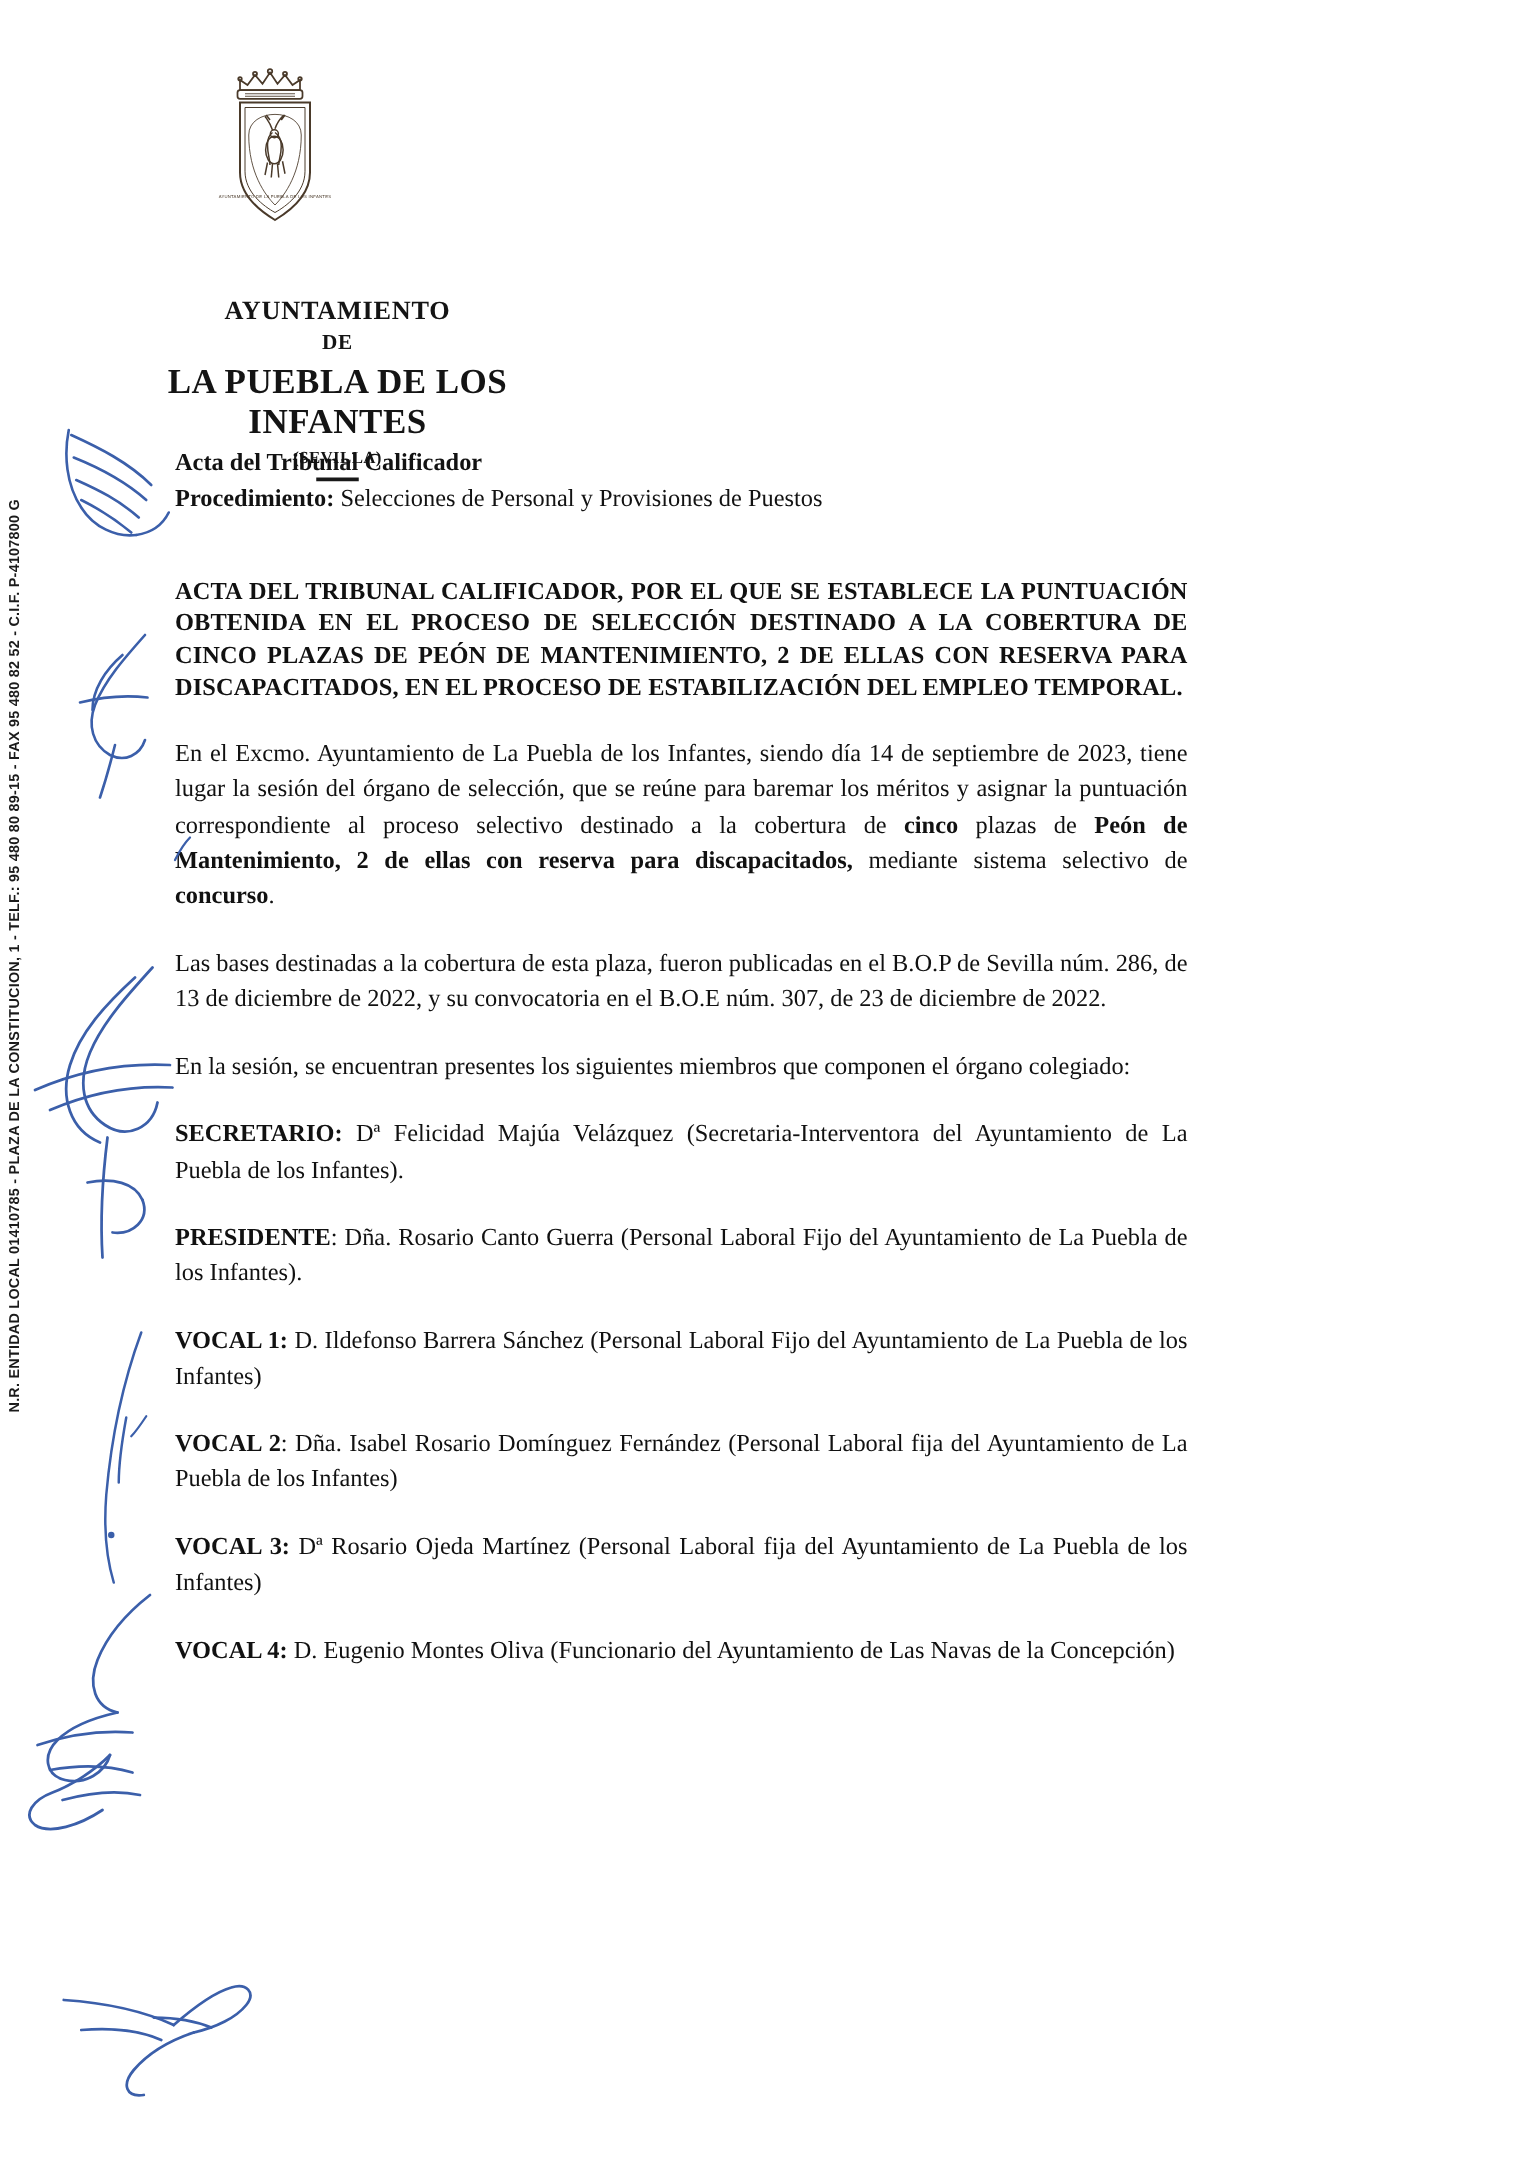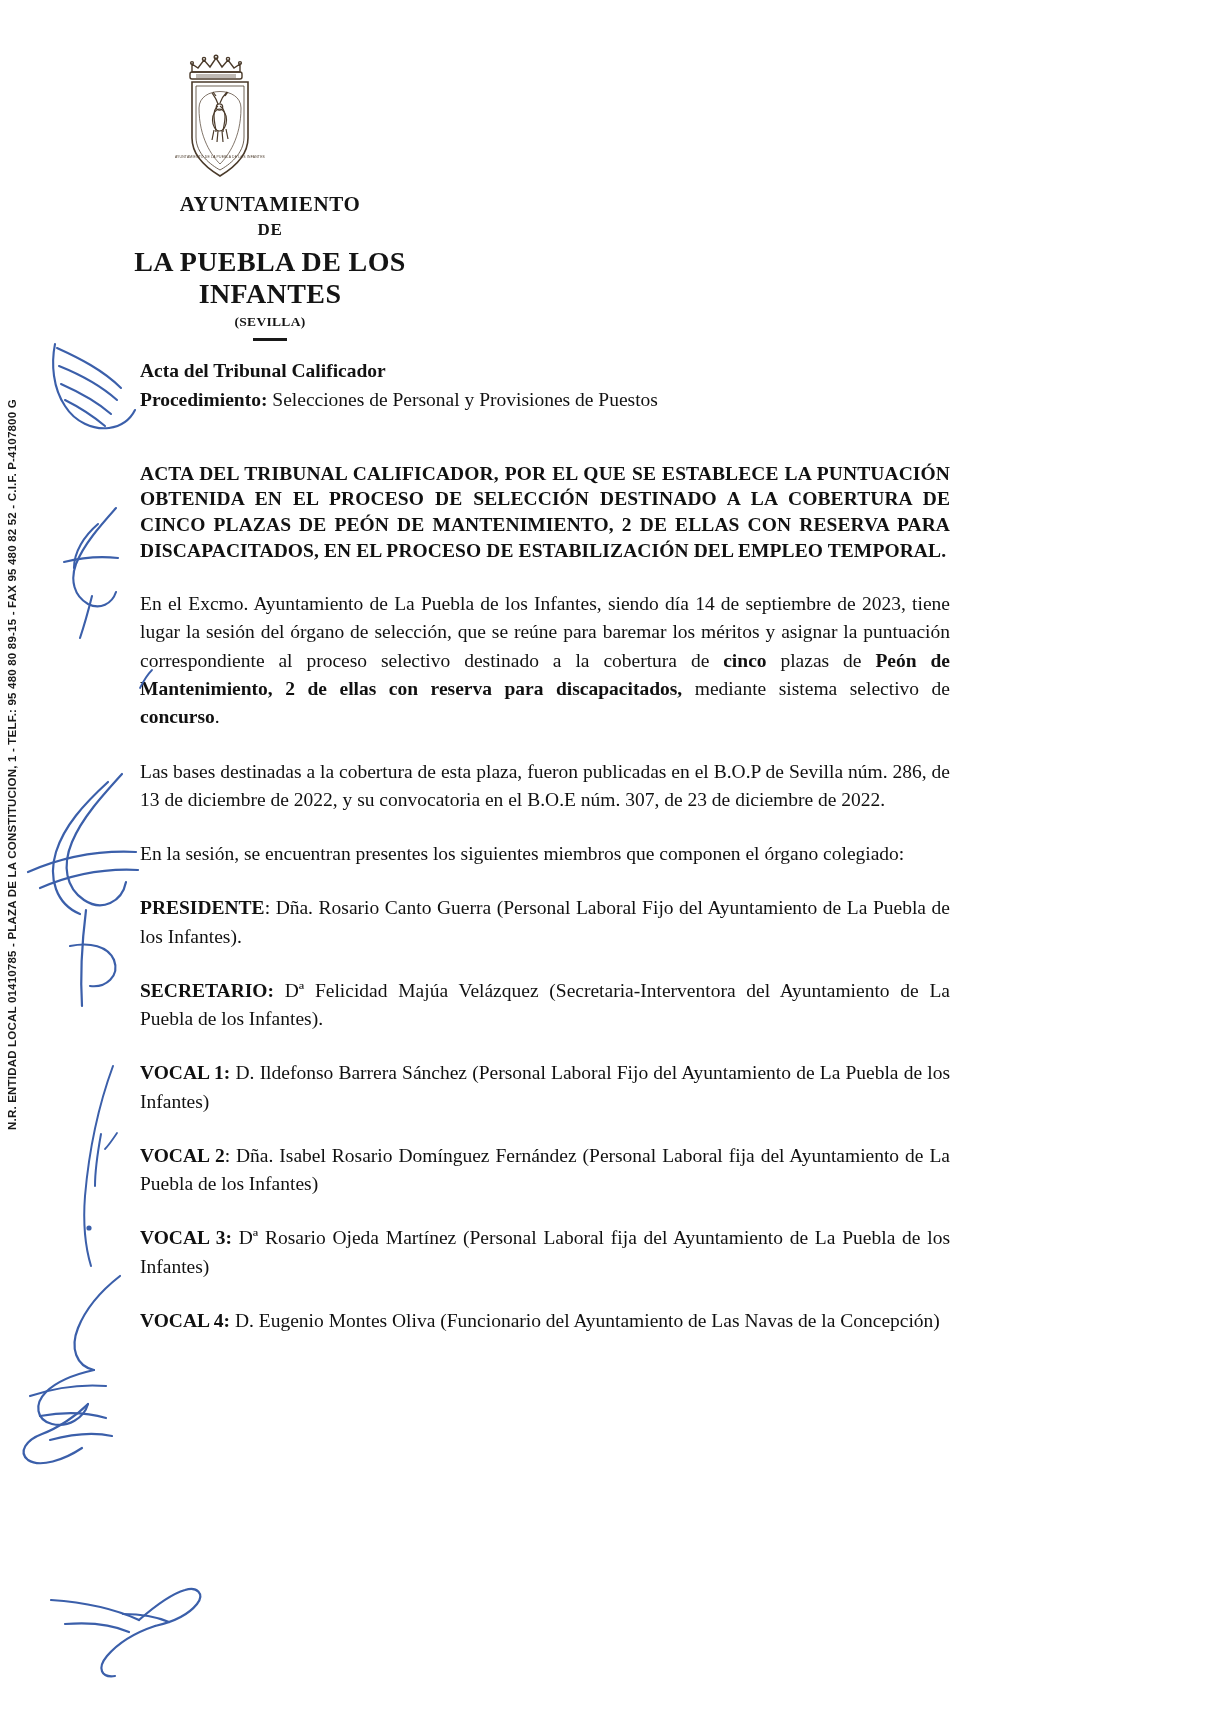--- a/index.html
+++ b/index.html
@@ -49,20 +49,21 @@
     top: 192px;
     width: 420px;
     text-align: center;
     color: #141414;
   }
   .hdr-1 {
     font-family: "Liberation Serif", serif;
     font-weight: bold;
     font-size: 21px;
     letter-spacing: 0.6px;
+    margin-top: 44px;
   }
   .hdr-2 {
     font-family: "Liberation Serif", serif;
     font-weight: bold;
     font-size: 17px;
     letter-spacing: 0.6px;
     margin-top: 3px;
   }
   .hdr-3 {
     font-family: "Liberation Serif", serif;
@@ -197,25 +198,25 @@
 
   <p class="body-par">
     <span>En el Excmo. Ayuntamiento de La Puebla de los Infantes, siendo día 14 de septiembre de 2023, tiene lugar la sesión del órgano de selección, que se reúne para baremar los méritos y asignar la puntuación correspondiente al proceso selectivo destinado a la cobertura de </span><b>cinco</b><span> plazas de </span><b>Peón de Mantenimiento, 2 de ellas con reserva para discapacitados,</b><span> mediante sistema selectivo de </span><b>concurso</b><span>.</span>
   </p>
 
   <p class="body-par">Las bases destinadas a la cobertura de esta plaza, fueron publicadas en el B.O.P de Sevilla núm. 286, de 13 de diciembre de 2022, y su convocatoria en el B.O.E núm. 307, de 23 de diciembre de 2022.</p>
 
   <p class="body-par">En la sesión, se encuentran presentes los siguientes miembros que componen el órgano colegiado:</p>
 
   <p class="member">
+    <span class="role">SECRETARIO:</span><span> </span><span>Dª Felicidad Majúa Velázquez (Secretaria-Interventora del Ayuntamiento de La Puebla de los Infantes).</span>
+  </p>
+
+  <p class="member">
     <span class="role">PRESIDENTE</span><span>: </span><span>Dña. Rosario Canto Guerra (Personal Laboral Fijo del Ayuntamiento de La Puebla de los Infantes).</span>
-  </p>
-
-  <p class="member">
-    <span class="role">SECRETARIO:</span><span> </span><span>Dª Felicidad Majúa Velázquez (Secretaria-Interventora del Ayuntamiento de La Puebla de los Infantes).</span>
   </p>
 
   <p class="member">
     <span class="role">VOCAL 1:</span><span> </span><span>D. Ildefonso Barrera Sánchez (Personal Laboral Fijo del Ayuntamiento de La Puebla de los Infantes)</span>
   </p>
 
   <p class="member">
     <span class="role">VOCAL 2</span><span>: </span><span>Dña. Isabel Rosario Domínguez Fernández  (Personal Laboral fija del Ayuntamiento de La Puebla de los Infantes)</span>
   </p>
 

